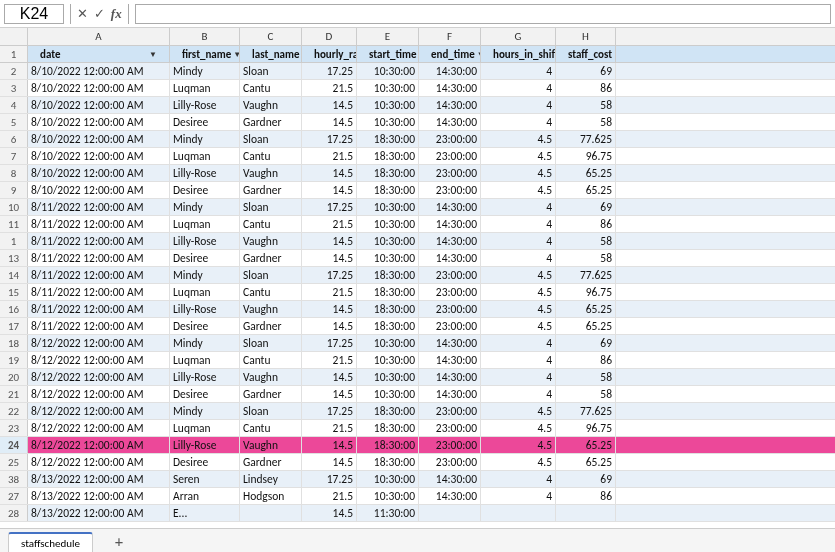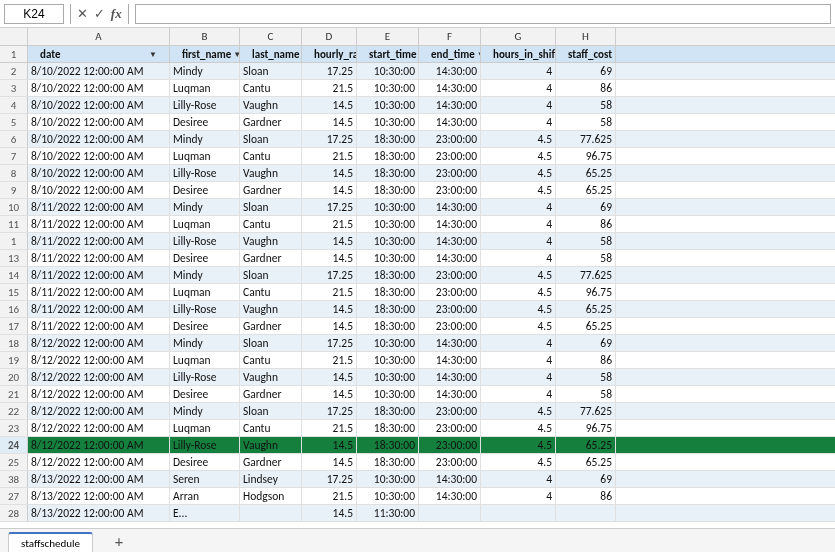--- a/index.html
+++ b/index.html
@@ -12,21 +12,21 @@
       height: 28px;
       background: #fff;
       border-bottom: 1px solid #d0d0d0;
       padding: 0 4px;
       gap: 4px;
     }
     .name-box {
       width: 60px;
       height: 20px;
       border: 1px solid #aaa;
-      font-size: 12px;
+      font-size: 16px;
       text-align: center;
       padding: 0 2px;
     }
     .formula-divider {
       width: 1px;
       height: 20px;
       background: #aaa;
       margin: 0 2px;
     }
     .formula-icons {
@@ -86,21 +86,21 @@
       overflow: hidden;
       flex: 1;
     }
     .row {
       display: flex;
       height: 17px;
       border-bottom: 1px solid #e0e0e0;
     }
     .row.even { background: #e8f0f8; }
     .row.odd  { background: #ffffff; }
-    .row.selected-row { background: #15803d; }
+    .row.selected-row { background: #ec4899; }
     .row-num {
       width: 28px;
       min-width: 28px;
       border-right: 1px solid #ccc;
       background: #f2f2f2;
       text-align: center;
       font-size: 11px;
       color: #555;
       line-height: 17px;
       flex-shrink: 0;

